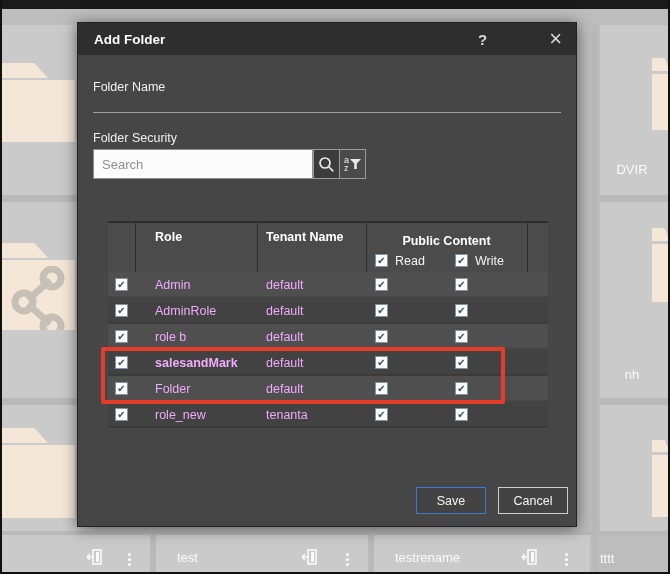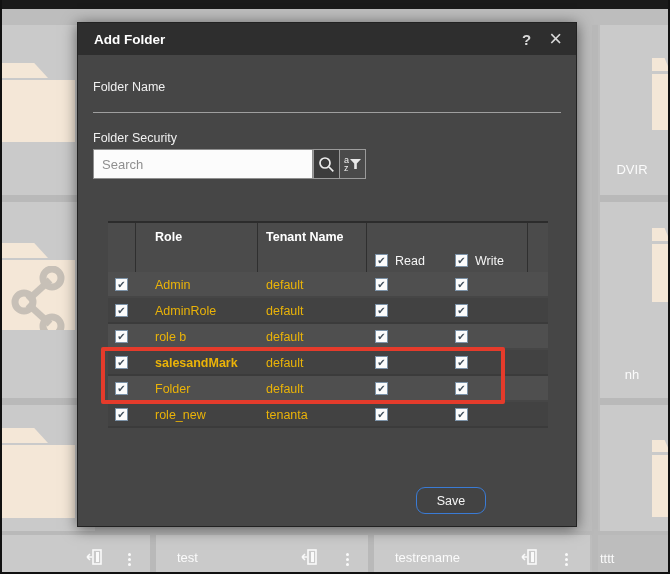--- a/index.html
+++ b/index.html
@@ -23,21 +23,21 @@
   .dots { position:absolute; color:rgba(255,255,255,0.9); font-size:15px; font-weight:bold;
           line-height:6px; letter-spacing:0; width:4px; }
   .dots i { display:block; width:3px; height:3px; background:rgba(255,255,255,0.9);
             border-radius:50%; margin:2px 0; }
 
   
   .dialog { position:absolute; left:75px; top:22px; width:500px; height:505px;
             background:#464646; border:1px solid #222;
             box-shadow:0 2px 14px rgba(0,0,0,0.55); }
   .titlebar { position:absolute; left:0; top:0; right:0; height:32px; background:#2e2e2e;
-              display:flex; align-items:center; padding:0 14px 0 16px; }
+              display:flex; align-items:center; padding:0 14px 0 16px;gap:44px; }
   .titlebar .title { color:#fff; font-size:13.5px; font-weight:bold; flex:1; }
   .tb-icon { color:#d9d9d9; cursor:default; }
   .help { font-size:15px; font-weight:bold; margin-right:18px; }
   .close { font-size:22px; font-weight:300; line-height:20px; }
 
   .dbody { position:absolute; left:0; top:32px; right:0; bottom:0; background:#464646; }
   .flabel { position:absolute; color:#f0f0f0; font-size:12.5px; }
   .name-input { position:absolute; left:15px; top:29px; width:163px; height:26px;
                 background:#fafafa; border:1px solid #8f8f8f; font-size:12.5px;
                 color:#454545; padding:0 8px; font-family:"Liberation Sans",sans-serif; }
@@ -56,34 +56,34 @@
 
   
   .tbl { position:absolute; left:30px; top:138px; width:440px; }
   .thead { position:relative; height:51px; background:#4b4b4b; border-top:2px solid #2c2c2c;margin-top:28px; }
   .vline { position:absolute; top:0; bottom:0; width:1px; background:#2f2f2f; }
   .hcell { position:absolute; color:#fff; font-size:12.5px; font-weight:bold; }
   .shead-label { position:absolute; color:#f5f5f5; font-size:12.5px; }
   .trow { position:relative; height:26px; box-shadow: inset 0 -2px 0 rgba(0,0,0,0.10); }
   .trow.odd  { background:#4f4f4f; }
   .trow.even { background:#424242; }
-  .cell { position:absolute; top:6px; color:#eab308; font-size:12.5px; }
+  .cell { position:absolute; top:6px; color:#f0abfc; font-size:12.5px; }
   .cb { position:absolute; width:13px; height:13px; background:#fcfcfc;
         border:1px solid #7d93a8; display:flex; align-items:center; justify-content:center; }
   .cb.checked::after { content:"✔"; color:#42505c; font-size:10px; line-height:10px; }
   .row-cb { left:7px; top:6px; }
   .read-cb { left:267px; top:6px; }
   .write-cb { left:347px; top:6px; }
 
   .red-box { position:absolute; left:23px; top:292px; width:404px; height:57px;
              border:4px solid #e53b2b; border-radius:2px; pointer-events:none; z-index:5; }
 
   .dlg-btn { position:absolute; top:432px; width:70px; height:27px; background:#434343;
              color:#f5f5f5; font-size:12.5px; font-family:"Liberation Sans",sans-serif;
-             cursor:pointer;border-radius:9px; }
+             cursor:pointer; }
   .btn-save { left:338px; border:1px solid #3a7bd5; }
   .btn-cancel { left:420px; border:1px solid #cccccc; }
 </style>
 </head>
 <body>
 
 <div class="screen">
 
   <div class="bg">
     <div class="top-strip"></div>
@@ -200,20 +200,21 @@
       </div>
 
       <div class="tbl">
         <div class="thead">
           <div class="vline" style="left:27px;"></div>
           <div class="vline" style="left:149px;"></div>
           <div class="vline" style="left:258px;"></div>
           <div class="vline" style="left:419px;"></div>
           <div class="hcell" style="left:47px;  top:7px;">Role</div>
           <div class="hcell" style="left:158px; top:7px;">Tenant Name</div>
+          <div class="hcell" style="left:258px; top:11px; width:161px; text-align:center;">Public Content</div>
           <span class="cb checked" style="left:267px; top:31px;"></span>
           <div class="shead-label" style="left:287px; top:31px;">Read</div>
           <span class="cb checked" style="left:347px; top:31px;"></span>
           <div class="shead-label" style="left:367px; top:31px;">Write</div>
         </div>
 
         <div class="trow odd">
           <span class="cb checked row-cb"></span>
           <span class="cell" style="left:47px;">Admin</span>
           <span class="cell" style="left:158px;">default</span>
@@ -253,15 +254,16 @@
           <span class="cell" style="left:47px;">role_new</span>
           <span class="cell" style="left:158px;">tenanta</span>
           <span class="cb checked read-cb"></span>
           <span class="cb checked write-cb"></span>
         </div>
       </div>
 
       <div class="red-box"></div>
 
       <button class="dlg-btn btn-save">Save</button>
+      <button class="dlg-btn btn-cancel">Cancel</button>
     </div>
   </div>
 </div>
 
 </body></html>

